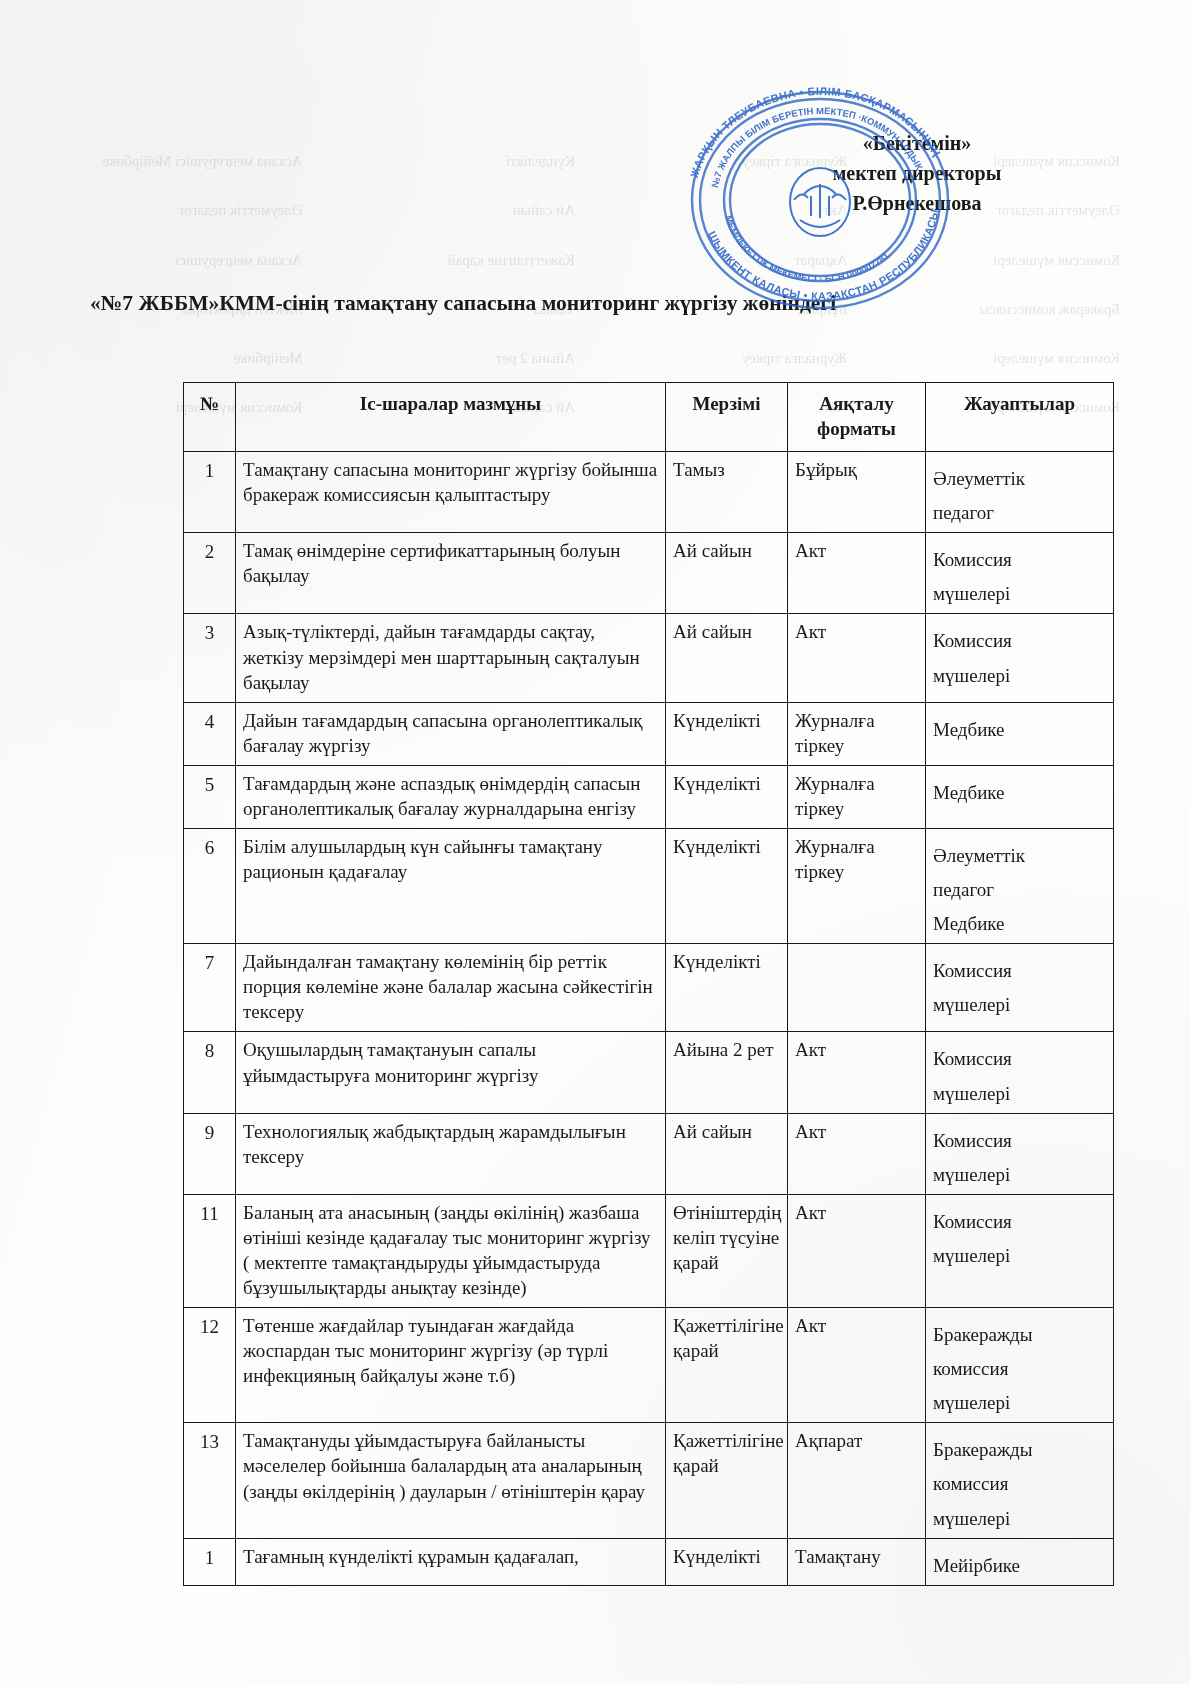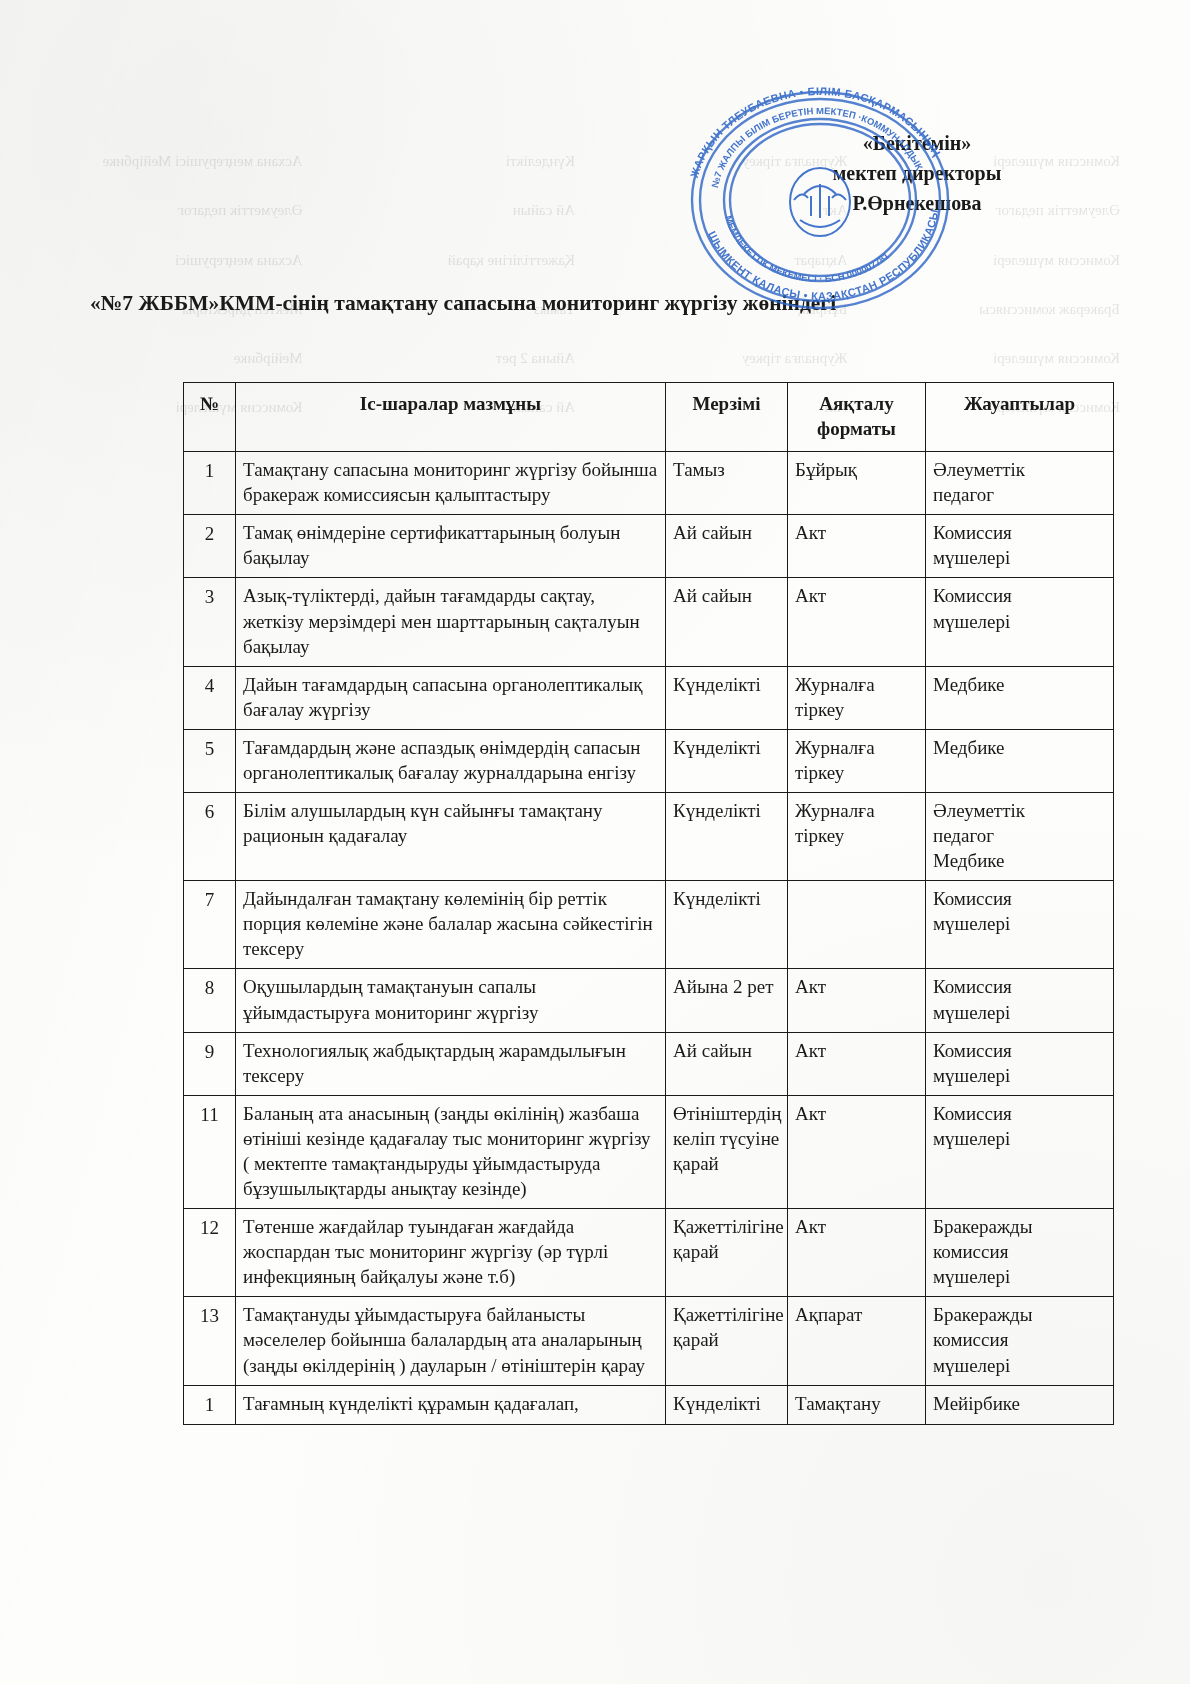--- a/index.html
+++ b/index.html
@@ -119,21 +119,21 @@
   table.plan td.num {
     text-align: center;
     padding-top: 6px;
   }
   col.c-num   { width: 52px; }
   col.c-desc  { width: 430px; }
   col.c-term  { width: 122px; }
   col.c-form  { width: 138px; }
   col.c-resp  { width: 188px; }
 
-  .resp-line { display: block; }
+  .resp-line { display: block; margin-top: 9px; }
 </style>
 </head>
 <body>
 
 <div class="page">
 
   <div class="ghost-layer" id="ghost">
       <div class="g-row">
         <div class="g-col">Комиссия мүшелері</div>
         <div class="g-col">Журналға тіркеу</div>

